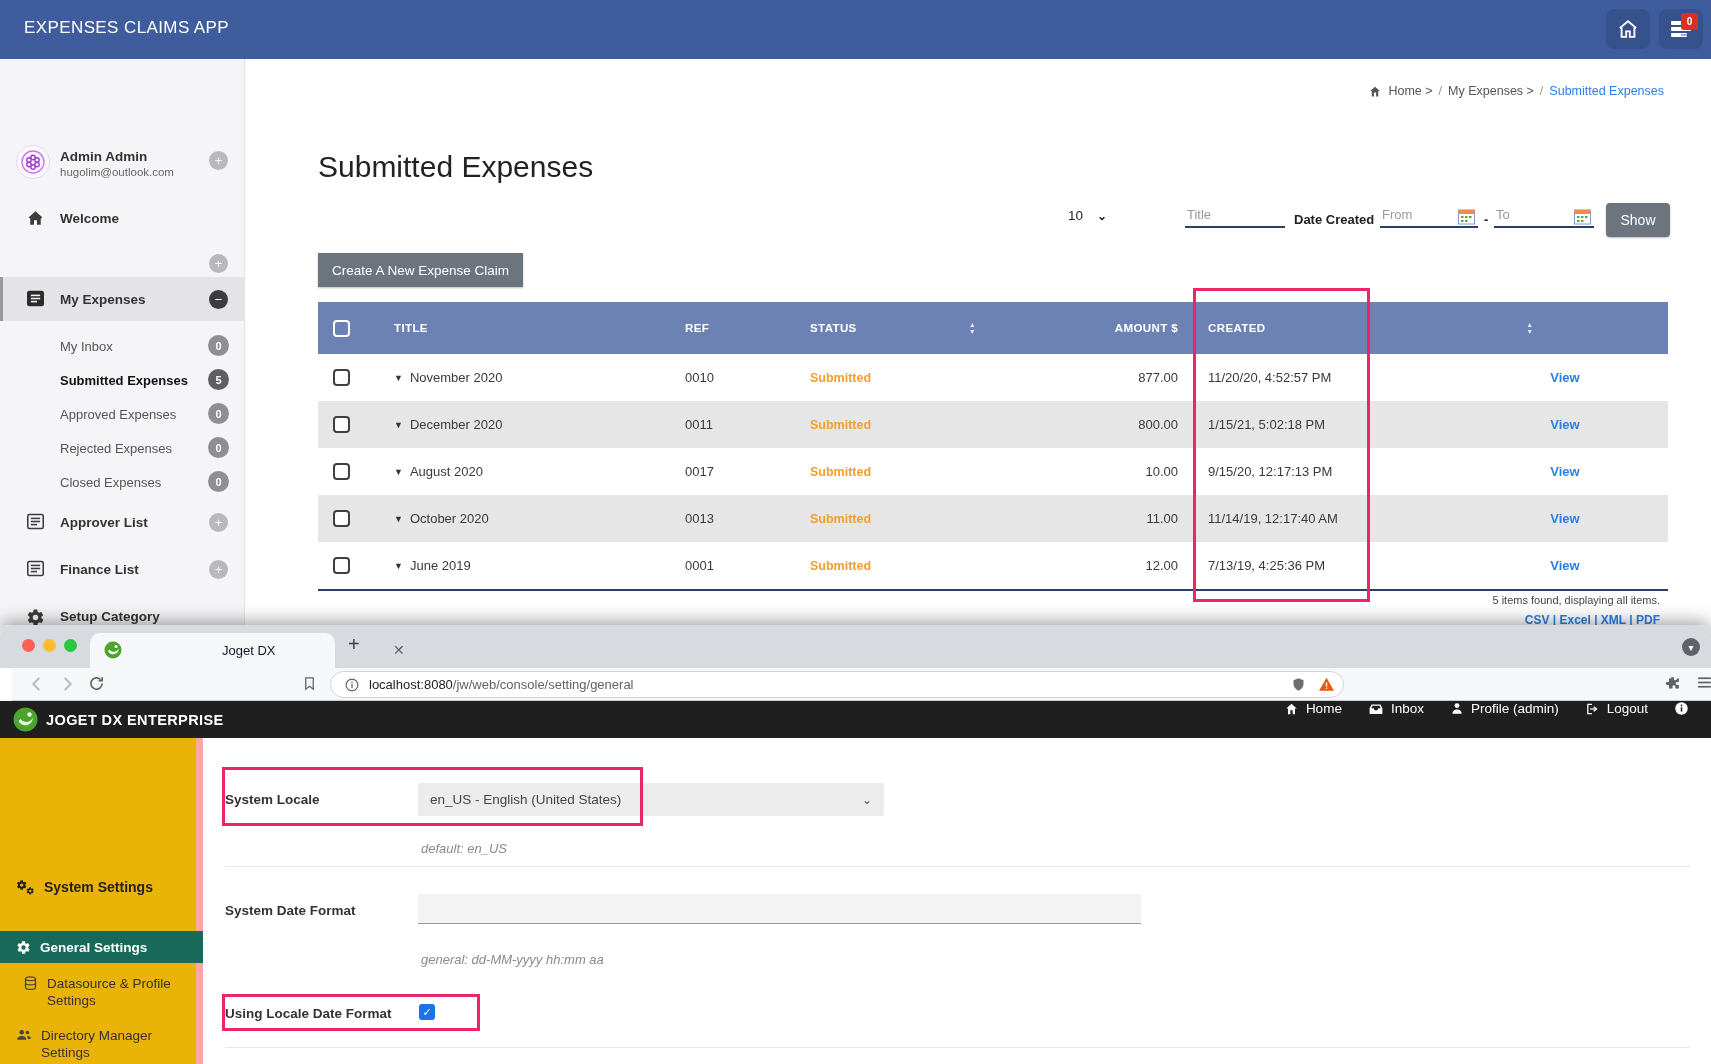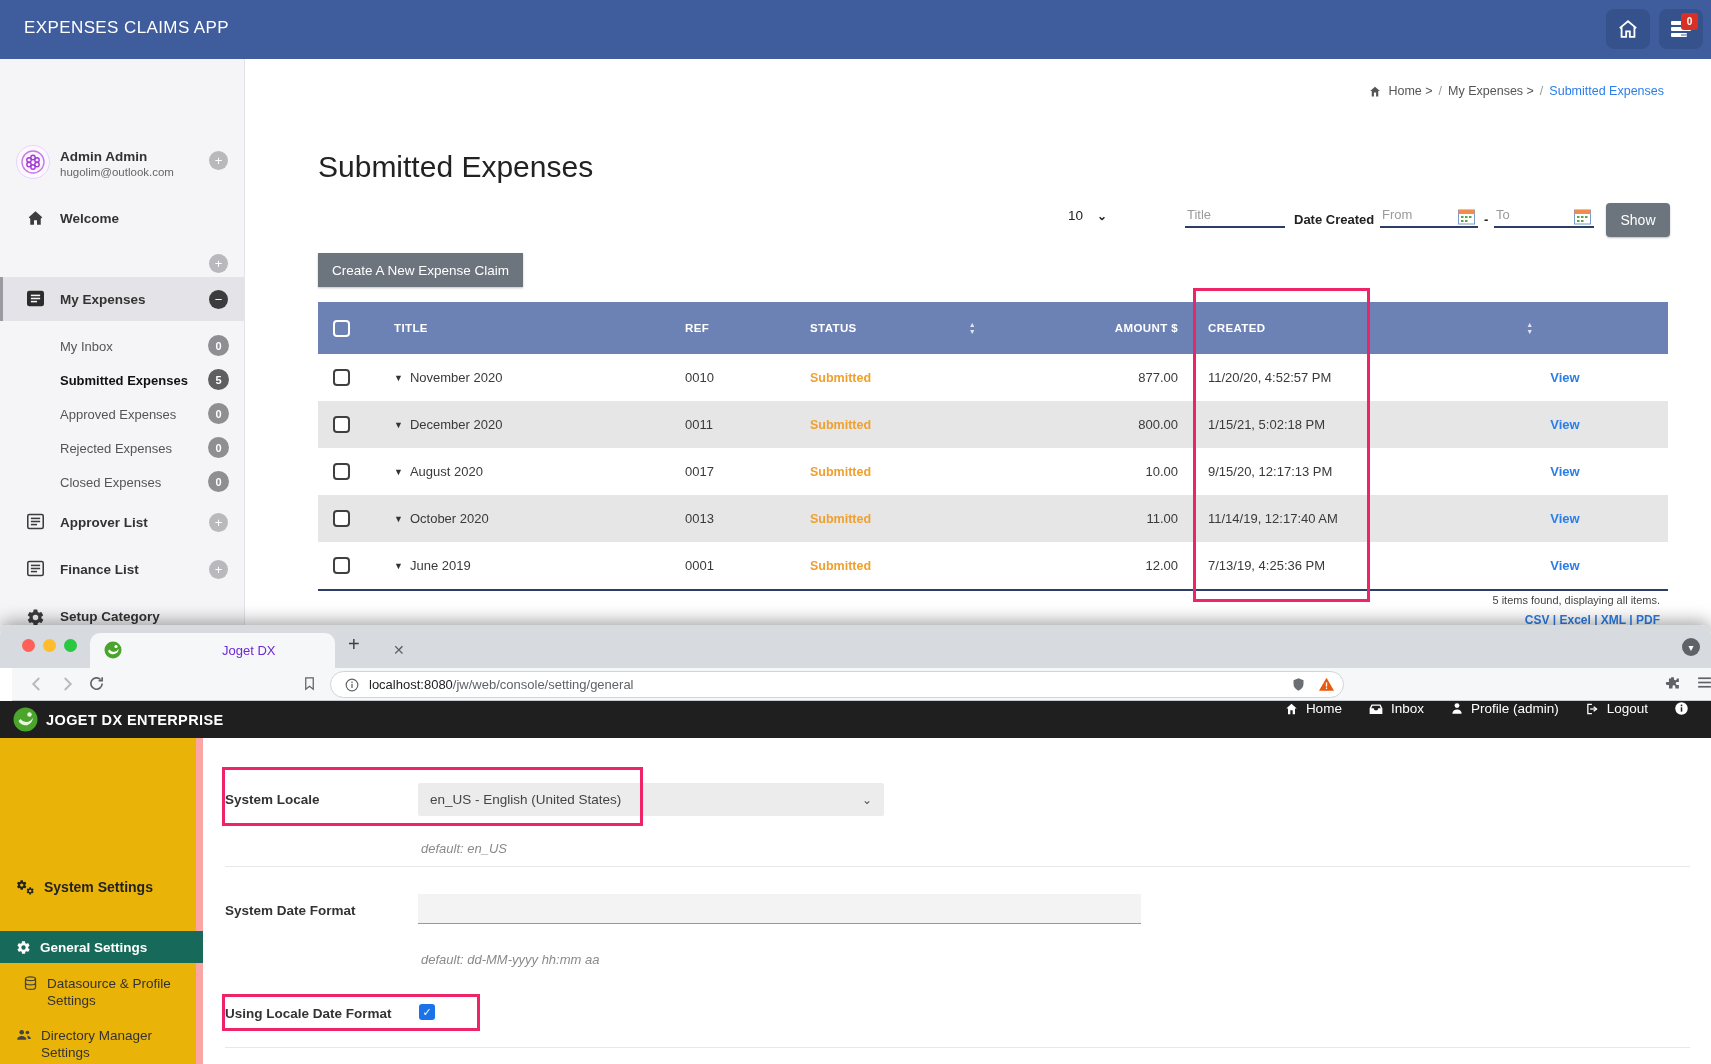--- a/index.html
+++ b/index.html
@@ -63,21 +63,21 @@
   .tfooter { position:absolute; right:51px; top:594px; font-size:11px; color:#444; }
   .texport { position:absolute; right:51px; top:613px; font-size:12px; font-weight:bold; color:var(--link-blue,#2b7de9); }
 
   .pink-rect { position:absolute; border:3px solid var(--highlight-pink,#ed2465); z-index:60; pointer-events:none; }
 
   
   .bwin { position:absolute; left:0; top:625px; width:1711px; height:439px; background:#fff; border-radius:10px 10px 0 0; box-shadow:0 -3px 18px rgba(0,0,0,.38); z-index:20; }
   .tabbar { position:absolute; left:0; top:0; width:1711px; height:43px; background:#d7dade; border-radius:10px 10px 0 0; }
   .light { position:absolute; top:14px; width:13px; height:13px; border-radius:50%; }
   .tab { position:absolute; left:90px; top:8px; width:245px; height:35px; background:#f6f7f8; border-radius:10px 10px 0 0; }
-  .tab-title { position:absolute; left:132px; top:10px; font-size:13px; color:#6d28d9; }
+  .tab-title { position:absolute; left:132px; top:10px; font-size:13px; color:#0f172a; }
   .tab-close { position:absolute; left:303px; top:9px; font-size:14px; color:#5f6368; cursor:pointer; }
   .newtab { position:absolute; left:348px; top:8px; font-size:20px; color:#3c4043; cursor:pointer; }
   .tab-overflow { position:absolute; left:1682px; top:13px; width:18px; height:18px; border-radius:50%; background:#5f6368; color:#fff; display:flex; align-items:center; justify-content:center; font-size:10px; cursor:pointer; }
   .toolbar { position:absolute; left:12px; top:43px; width:1711px; height:33px; background:#f6f7f8; border-bottom:1px solid #c9ccd1; }
   .tb-ico { position:absolute; top:7px; color:#5f6368; cursor:pointer; }
   .tb-ico.dis { color:#b6b9be; }
   .urlbar { position:absolute; left:318px; top:3px; width:1014px; height:27px; background:#fff; border:1px solid #d0d3d8; border-radius:14px; display:flex; align-items:center; }
   .url-text { font-size:13px; color:#202124; margin-left:10px; white-space:nowrap; }
   .url-path { color:#5f6368; }
 
@@ -569,21 +569,21 @@
         <div class="set-label" style="left:22px; top:54px;">System Locale</div>
         <div class="jselect">
           <span class="val">en_US - English (United States)</span>
           <span class="chev">⌄</span>
         </div>
         <div class="hint" style="left:218px; top:103px;">default: en_US</div>
         <div class="divline" style="top:128px;"></div>
 
         <div class="set-label" style="left:22px; top:165px;">System Date Format</div>
         <input class="jinput" value="" style="">
-        <div class="hint" style="left:218px; top:214px;">default: dd-MM-yyyy hh:mm aa</div>
+        <div class="hint" style="left:218px; top:214px;">general: dd-MM-yyyy hh:mm aa</div>
 
         <div class="set-label" style="left:22px; top:268px;">Using Locale Date Format</div>
         <div class="jcheck">✓</div>
         <div class="divline" style="top:309px;"></div>
 
         <div class="pink-rect" style="left:19px; top:29px; width:421px; height:59px;"></div>
         <div class="pink-rect" style="left:19px; top:256px; width:258px; height:37px;"></div>
       </div>
     </div>
   </div>

